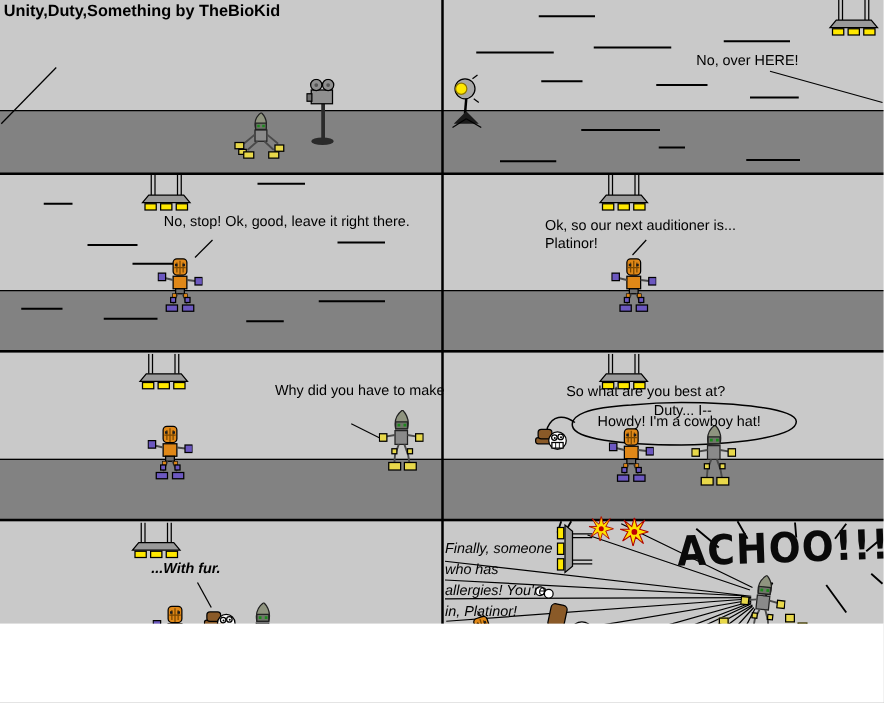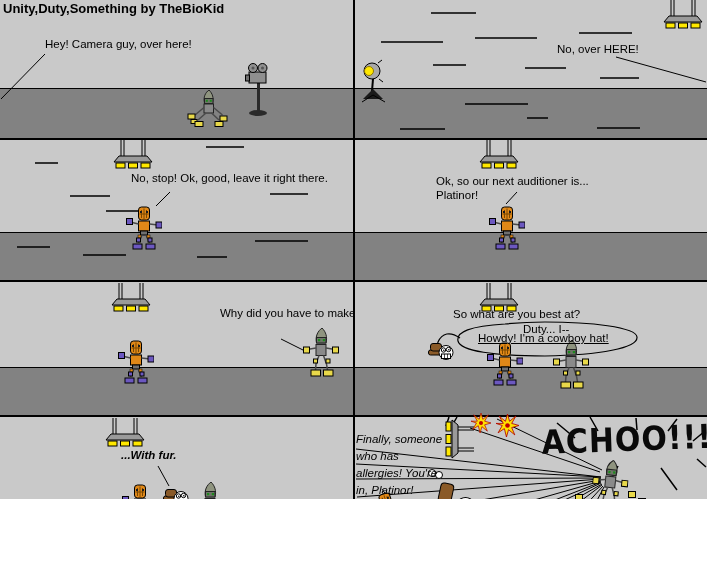--- a/index.html
+++ b/index.html
@@ -256,33 +256,32 @@
   <div class="pebble" style="left:435px;top:471px;"></div>
   <div class="deb" style="left:575px;top:494px;"></div>
   <div class="deb" style="left:586px;top:499px;"></div>
   <div class="deb" style="left:612px;top:500px;"></div>
   <div class="deb" style="left:628px;top:491px;"></div>
   <div class="deb" style="left:638px;top:498px;"></div>
   <div class="debp" style="left:369px;top:511px;"></div>
   <div class="debp" style="left:407px;top:515px;"></div>
   <div class="debp" style="left:416px;top:520px;"></div>
 
-  <div class="txt" style="left:45px;top:37px;">Hey! Camera guy, over here!</div>
   <div class="txt" style="left:557px;top:42px;">No, over HERE!</div>
   <div class="txt" style="left:436px;top:174px;">
     <div>Ok, so our next auditioner is...</div>
     <div>Platinor!</div>
   </div>
   <div class="txt" style="left:131px;top:171px;">No, stop! Ok, good, leave it right there.</div>
   <div class="txt" style="left:220px;top:306px;">
     <div>Why did you have to make</div>
   </div>
   <div class="txt" style="left:453px;top:307px;">So what are you best at?</div>
   <div class="txt" style="left:523px;top:322px;">Duty... I--</div>
-  <div class="txt" style="left:478px;top:331px;text-decoration:underline;">Howdy! I'm a cowboy hat!</div>
+  <div class="txt" style="left:478px;top:331px;">Howdy! I'm a cowboy hat!</div>
   <div class="txt it" style="left:121px;top:448px;">...With fur.</div>
   <div class="p8txt">
     <div>Finally, someone</div>
     <div>who has</div>
     <div>allergies! You're</div>
     <div>in, Platinor!</div>
   </div>
   <div class="sfx">ACHOO!!!</div>
 
 </div>

